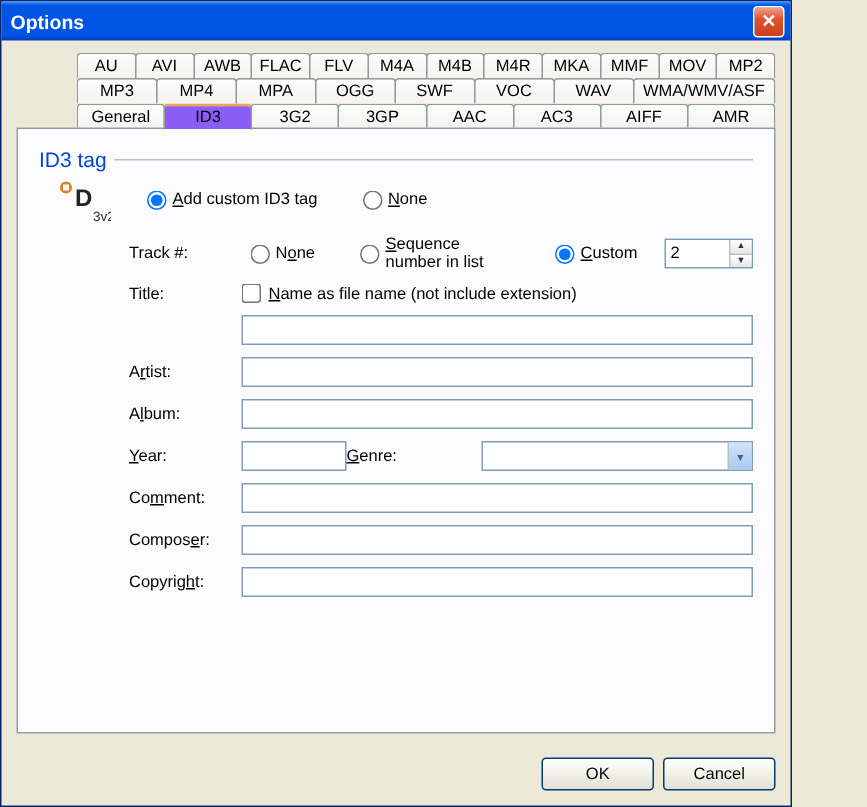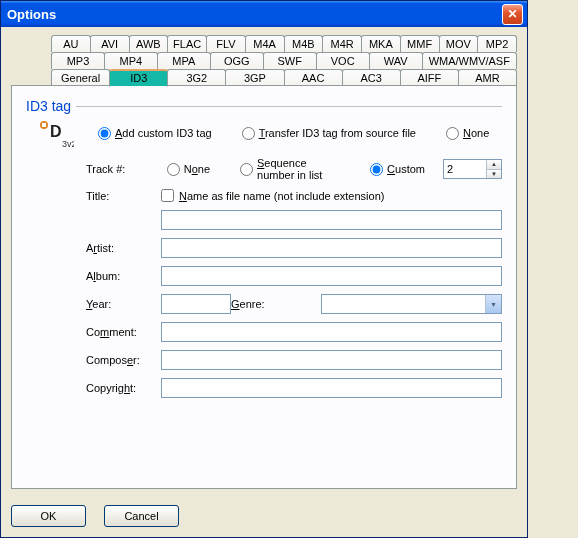--- a/index.html
+++ b/index.html
@@ -65,21 +65,21 @@
     font-size: 11px;
     text-align: center;
     cursor: pointer;
     border-top-left-radius: 3px;
     border-top-right-radius: 3px;
     position: relative;
     flex: 1;
   }
   .tab:not(:first-child) { margin-left: -1px; }
   .tab.active {
-    background: #14b8a6;
+    background: #8b5cf6;
     z-index: 2;
     border-bottom: 1px solid #fcfcfe;
     margin-bottom: -1px;
     border-top: 2px solid #e6a566;
     padding-top: 1px;
   }
   .tab-panel {
     border: 1px solid #919b9c;
     background: #fcfcfe;
     flex: 1;
@@ -178,23 +178,24 @@
     border-left: 1px solid #b4c0d0;
     display: flex;
     align-items: center;
     justify-content: center;
     font-size: 8px;
     color: #4d6185;
     cursor: pointer;
   }
   .button-bar {
     display: flex;
-    justify-content: flex-start;
-    gap: 18px;
+    justify-content: flex-end;
+    gap: 6px;
     padding: 8px 10px 10px;
+    margin-left: 13px;
   }
   .btn {
     min-width: 75px;
     height: 22px;
     border: 1px solid #003c74;
     border-radius: 3px;
     background: linear-gradient(to bottom, #fff 0%, #f1f0ea 50%, #e2e1d5 100%);
     font-family: inherit;
     font-size: 11px;
     cursor: pointer;
@@ -266,24 +267,20 @@
             </svg>
           </div>
         </div>
         <div class="radio-group">
           <label class="radio-opt">
             <input type="radio" name="mode" checked="" style="">
             <span><u>A</u><span>dd custom ID3 tag</span></span>
           </label>
           <label class="radio-opt">
             <input type="radio" name="mode" style="">
-            <span><u>T</u><span>ransfer ID3 tag from source file</span></span>
-          </label>
-          <label class="radio-opt">
-            <input type="radio" name="mode" style="">
             <span><u>N</u><span>one</span></span>
           </label>
         </div>
       </div>
 
       <div class="row indent">
         <div class="label-col">Track #:</div>
         <div class="radio-group">
           <label class="radio-opt">
             <input type="radio" name="track" style="">

